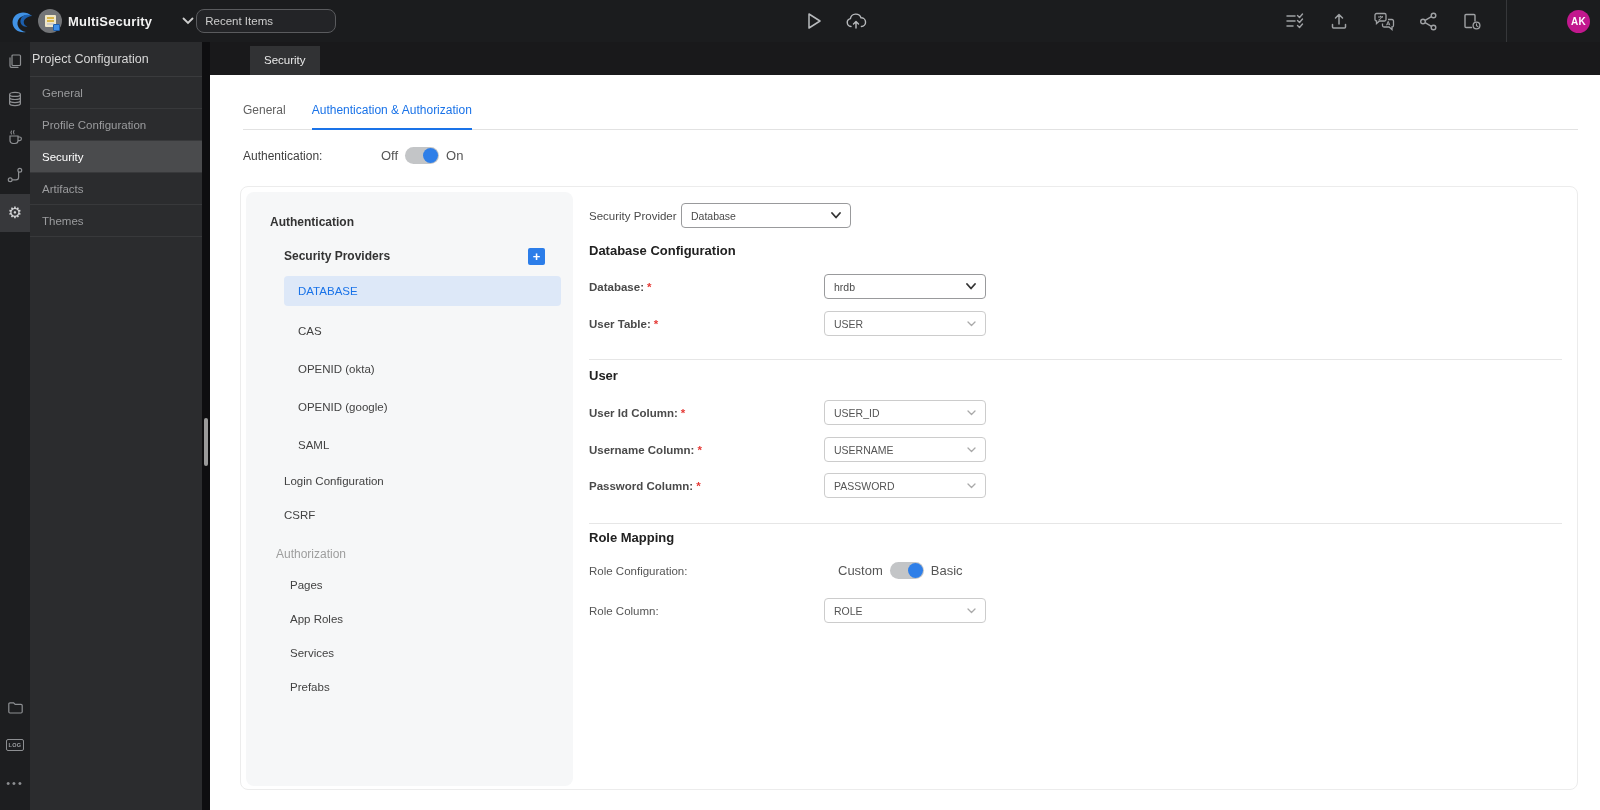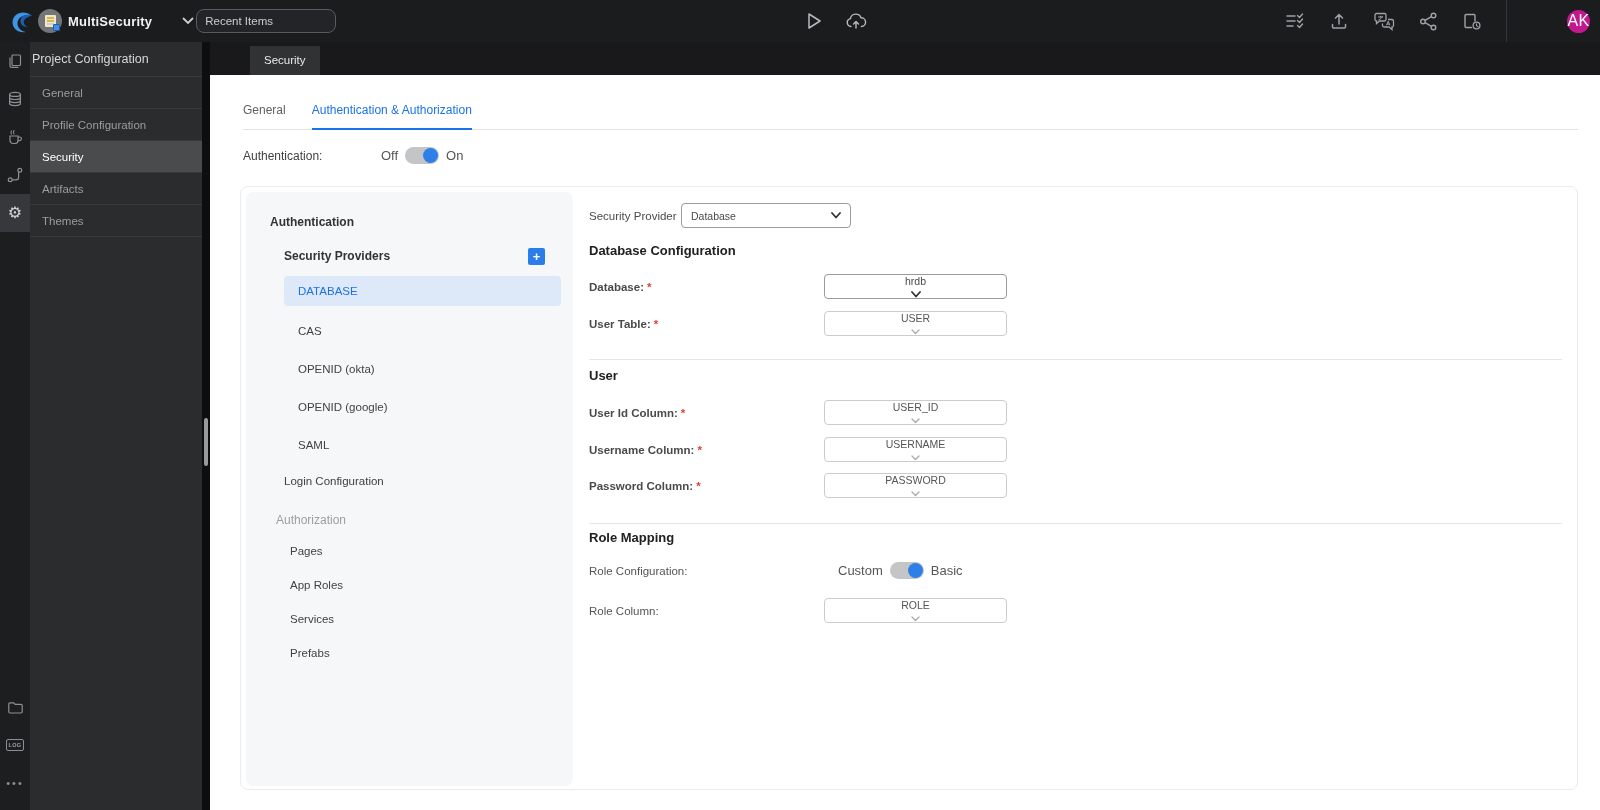--- a/index.html
+++ b/index.html
@@ -16,21 +16,21 @@
   .proj-doc::before { content:""; position:absolute; left:2px; top:2px; width:7px; height:1.5px; background:#d8b54a; box-shadow:0 3px 0 #d8b54a, 0 6px 0 #cfcfcf; }
   .proj-cube { position:absolute; right:2px; bottom:2px; width:7px; height:7px; background:#3f8fe8; border:1px solid #1c5fae; border-radius:1px; }
   .proj-name { color:#f2f2f2; font-size:13px; font-weight:bold; letter-spacing:.2px; margin-left:4px; }
   .tb-chevron { margin-left:28px; }
   .recent-input { width:140px; height:24px; background:#232427; border:1px solid #5a5b5e; border-radius:8px; color:#d2d2d2; font-size:11.5px; padding:0 8px; font-family:"Liberation Sans", sans-serif; }
   .recent-input::placeholder { color:#cdcdcd; opacity:1; }
   .tb-center { position:absolute; left:805px; top:0; height:42px; display:flex; align-items:center; gap:22px; }
   .tb-right { position:absolute; right:10px; top:0; height:42px; display:flex; align-items:center; gap:24px; }
   .tb-sep { width:1px; height:42px; background:#36373a; }
   .icon-btn { display:flex; align-items:center; justify-content:center; cursor:pointer; }
-  .avatar { width:23px; height:23px; border-radius:50%; background:#c2188e; color:#fff; font-size:16px; font-weight:normal; display:flex; align-items:center; justify-content:center; letter-spacing:.3px;margin-left:36px; }
+  .avatar { width:23px; height:23px; border-radius:50%; background:#c2188e; color:#fff; font-size:10px; font-weight:bold; display:flex; align-items:center; justify-content:center; letter-spacing:.3px;margin-left:36px; }
 
   
   .main { position:absolute; left:0; top:42px; width:1600px; height:768px; display:flex; }
   .rail { width:30px; background:#1d1e20; display:flex; flex-direction:column; align-items:center; }
   .rail-cell { width:30px; height:38px; display:flex; align-items:center; justify-content:center; }
   .rail-cell.active { background:#37383b; }
   .rail-spacer { flex:1; }
   .gear-glyph { font-size:16px; color:#d3d4d6; line-height:1; }
   .log-badge { border:1px solid #8d8f92; border-radius:2px; color:#9fa1a4; font-size:5.5px; font-weight:bold; padding:2px 2px; letter-spacing:.3px; }
   .more-dots { color:#8d8f92; font-size:11px; letter-spacing:2px; }
@@ -79,21 +79,21 @@
   
   .form-area { position:absolute; left:348px; top:0; right:15px; bottom:0; }
   .f-row { position:absolute; left:0; display:flex; align-items:center; }
   .f-label { width:235px; font-size:11.5px; font-weight:bold; color:#4a4a4a; }
   .f-label .req { color:#e53935; margin-left:3px; }
   .f-heading { position:absolute; left:0; font-size:13px; font-weight:bold; color:#212121; }
   .divider { position:absolute; left:0; right:0; border-top:1px solid #e6e6e6; }
   .sel { height:25px; display:flex; align-items:center; justify-content:space-between; padding:0 9px; border-radius:4px; font-size:10.5px; color:#4a4a4a; background:#fff; cursor:pointer; }
   .sel-native { border:1px solid #999a9c; }
   .sel-custom { border:1px solid #cccccc; color:#555; }
-  .w187 { width:183px;flex-direction:column; }
+  .w187 { width:162px; }
   .w170 { width:170px; }
   .sp-label { width:92px; font-size:11.5px; font-weight:normal; color:#4a4a4a; }
 </style>
 </head>
 <body>
 
 <div class="topbar">
   <div class="tb-left">
     <span class="logo-wrap">
       <svg width="26" height="26" viewBox="0 0 26 26">
@@ -256,20 +256,21 @@
           <span>Security Providers</span>
           <span class="np-grow"></span>
           <span class="add-btn">+</span>
         </div>
         <div class="np-provider selected">DATABASE</div>
         <div class="np-provider plain">CAS</div>
         <div class="np-provider plain">OPENID (okta)</div>
         <div class="np-provider plain">OPENID (google)</div>
         <div class="np-provider plain">SAML</div>
         <div class="np-item">Login Configuration</div>
+        <div class="np-item">CSRF</div>
         <div class="np-section muted">Authorization</div>
         <div class="np-item indent2">Pages</div>
         <div class="np-item indent2">App Roles</div>
         <div class="np-item indent2">Services</div>
         <div class="np-item indent2">Prefabs</div>
       </div>
 
       <div class="form-area">
 
         <div class="f-row" style="top:16px;">

